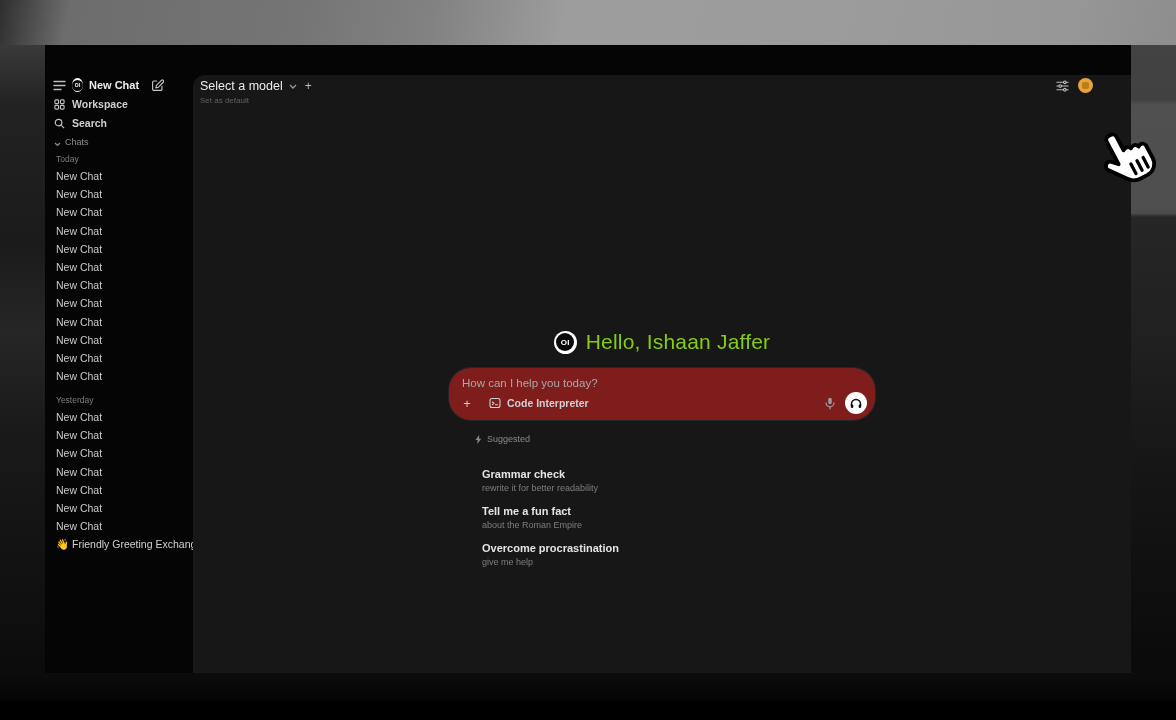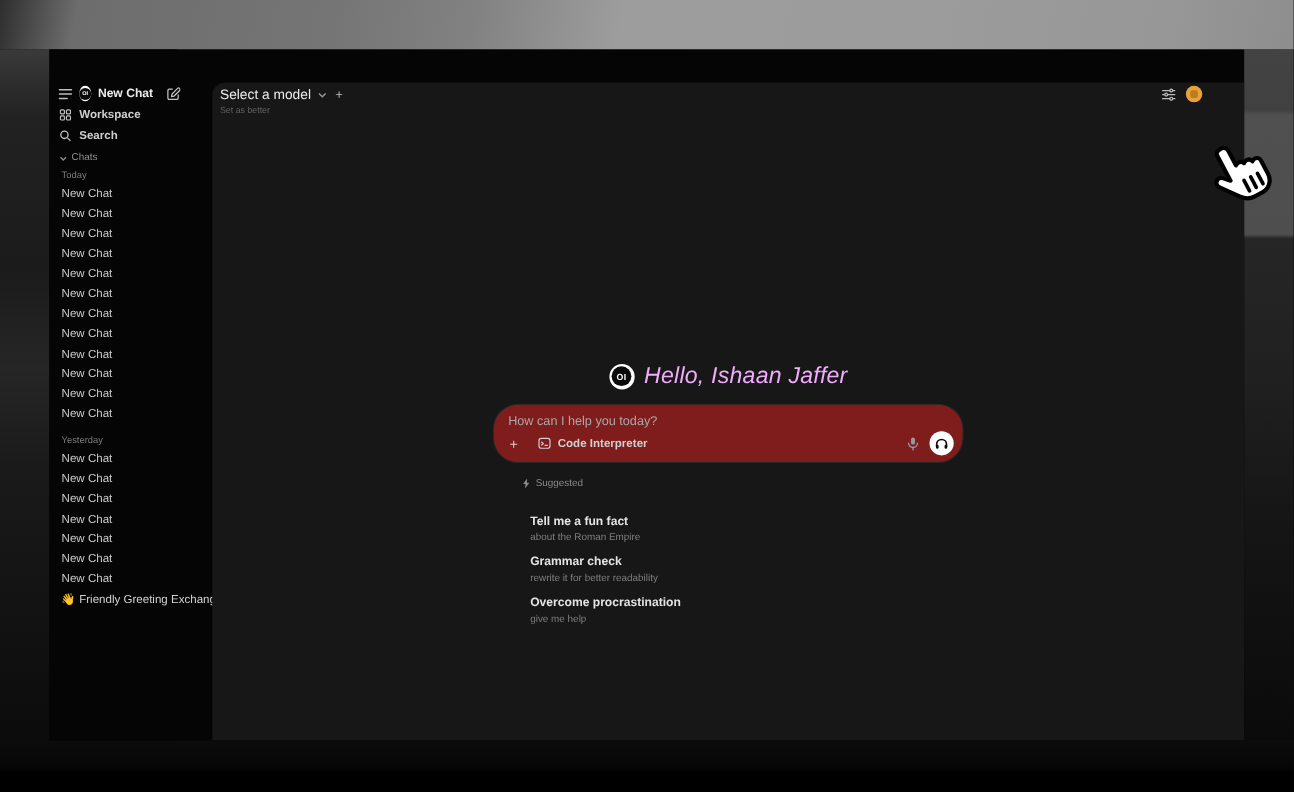--- a/index.html
+++ b/index.html
@@ -58,21 +58,21 @@
   .model-plus { font-size:12px; color:#bdbdbd; margin-left:2px; }
   .set-default { margin-top:3px; font-size:8px; color:#616161; }
 
   .top-right { position:absolute; right:38px; top:3px; display:flex; align-items:center; gap:9px; }
   .avatar { width:15px; height:15px; border-radius:50%; background:#e9a23b;
     display:flex; align-items:center; justify-content:center; }
   .avatar b { width:7px; height:7px; border-radius:2px; background:#b97d1e; display:block; }
 
   .center-col { position:absolute; left:50%; margin-left:-213px; width:426px; top:252px; }
   .greeting { display:flex; align-items:center; justify-content:center; gap:9px; height:30px; }
-  .greeting h1 { font-size:21px; font-weight:500; color:#f0abfc; letter-spacing:.2px;font-style:italic; }
+  .greeting h1 { font-size:21px; font-weight:500; color:#84cc16; letter-spacing:.2px; }
 
   .input-box { margin-top:11px; width:426px; height:52px; background:#7f1d1d;
     border-radius:22px; position:relative; box-shadow:0 0 0 1px #262626; }
   .input-ph { position:absolute; left:13px; top:9px; font-size:11.5px; color:#a9a9a9; }
   .input-row { position:absolute; left:10px; right:8px; bottom:6px; height:22px;
     display:flex; align-items:center; }
   .plus-btn { width:16px; height:16px; display:flex; align-items:center; justify-content:center;
     color:#cfcfcf; font-size:13px; }
   .ci-chip { display:flex; align-items:center; gap:6px; margin-left:14px; color:#d0d0d0;
     font-size:10.5px; font-weight:bold; }
@@ -198,21 +198,21 @@
     <div class="model-bar">
       <div class="model-row">
         <span class="model-name">Select a model</span>
         <span class="icon">
           <svg width="8" height="5" viewBox="0 0 8 5" fill="none" stroke="#9a9a9a" stroke-width="1.3">
               <path d="M1 1l3 3 3-3"></path>
             </svg>
         </span>
         <span class="model-plus">+</span>
       </div>
-      <div class="set-default">Set as better</div>
+      <div class="set-default">Set as default</div>
     </div>
 
     <div class="top-right">
       <span class="icon">
         <svg width="13" height="12" viewBox="0 0 14 12" fill="none" stroke="#bdbdbd" stroke-width="1.2" stroke-linecap="round">
             <line x1="1" y1="2" x2="13" y2="2"></line>
             <circle cx="9.5" cy="2" r="1.4" fill="#171717"></circle>
             <line x1="1" y1="6" x2="13" y2="6"></line>
             <circle cx="4.5" cy="6" r="1.4" fill="#171717"></circle>
             <line x1="1" y1="10" x2="13" y2="10"></line>
@@ -270,27 +270,27 @@
           <span class="icon">
             <svg width="7" height="9" viewBox="0 0 7 9" fill="#8a8a8a">
                 <path d="M4.2 0L0.5 5h2.2L2.3 9l3.9-5.2H4z"></path>
               </svg>
           </span>
           <span>Suggested</span>
         </div>
         <div>
 
             <div class="prompt">
+              <div class="prompt-title">Grammar check</div>
+              <div class="prompt-sub">rewrite it for better readability</div>
+            </div>
+
+            <div class="prompt">
               <div class="prompt-title">Tell me a fun fact</div>
               <div class="prompt-sub">about the Roman Empire</div>
-            </div>
-
-            <div class="prompt">
-              <div class="prompt-title">Grammar check</div>
-              <div class="prompt-sub">rewrite it for better readability</div>
             </div>
 
             <div class="prompt">
               <div class="prompt-title">Overcome procrastination</div>
               <div class="prompt-sub">give me help</div>
             </div>
           </div>
       </div>
 
     </div>

